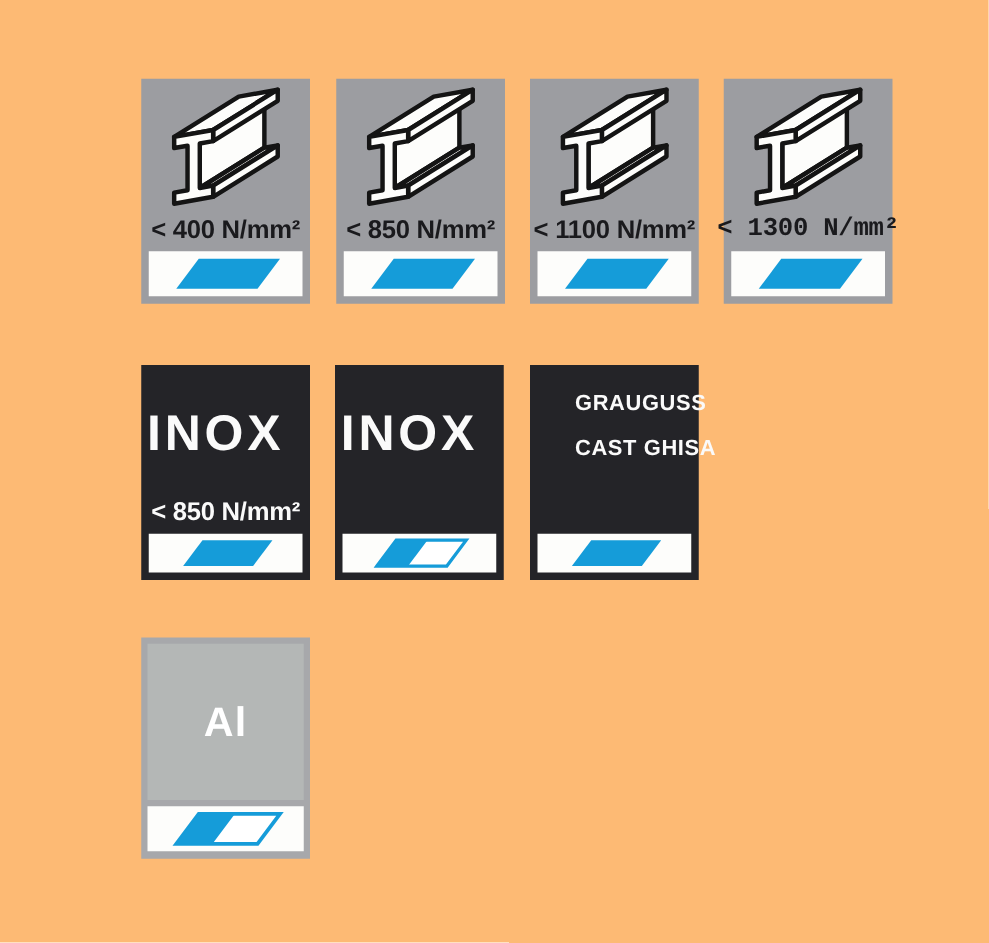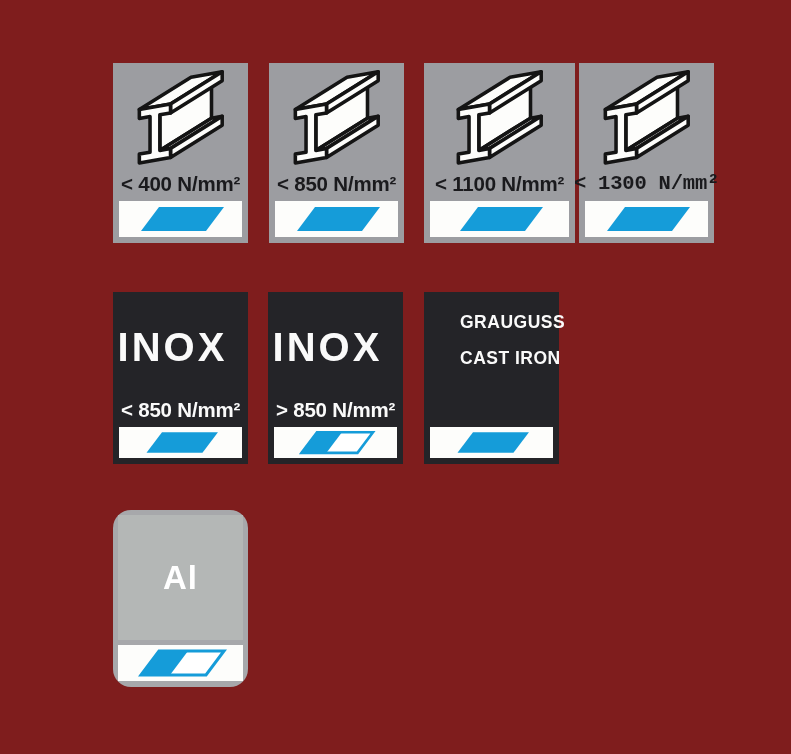--- a/index.html
+++ b/index.html
@@ -1,26 +1,26 @@
 <!DOCTYPE html>
 <html style="--tile-gray: #9c9da1; --tile-black: #242428; --accent-blue: #159cd9; --strip-white: #fdfdfb; --al-frame: #a7a8ab; --al-fill: #b4b7b6; --label-dark: #1a1a1d; --label-light: #fafafa; --icon-stroke: #141414;"><head>
 <meta charset="utf-8">
 <style>
   :root{
     --tile-gray:#9c9da1; --tile-black:#242428; --accent-blue:#159cd9;
     --strip-white:#fdfdfb; --al-frame:#a7a8ab; --al-fill:#b4b7b6;
     --label-dark:#1a1a1d; --label-light:#fafafa; --icon-stroke:#141414;
   }
   html,body{margin:0;padding:0;background:#ffffff;}
-  .page{position:relative;width:791px;height:754px;background:#7f1d1d;overflow:hidden;
+  .page{position:relative;width:791px;height:754px;background:#fdba74;overflow:hidden;
         font-family:"Liberation Sans", sans-serif;}
   .tile{position:absolute;width:135px;}
   .tile.gray{background:var(--tile-gray);}
   .tile.black{background:var(--tile-black);}
-  .tile.alu{background:var(--al-frame);border-radius:18px;}
+  .tile.alu{background:var(--al-frame);}
   .beam-wrap{position:absolute;top:4px;left:0;right:0;height:100px;
              display:flex;justify-content:center;align-items:center;}
   .beam-wrap svg{height:98px;}
   .strength-label{position:absolute;top:106px;left:-6px;right:-6px;height:30px;line-height:30px;
                   text-align:center;font-size:20.5px;font-weight:700;letter-spacing:-0.2px;
                   color:var(--label-dark);white-space:nowrap;}
   .black .strength-label{color:var(--label-light);top:103px;}
   .inox-title{position:absolute;top:22px;left:0;right:16px;height:66px;line-height:66px;
               text-align:center;font-size:40px;font-weight:700;letter-spacing:3px;
               color:var(--label-light);}
@@ -77,21 +77,21 @@
       </svg>
     </div>
     <div class="strength-label">&lt; 850 N/mm²</div>
     <div class="strip h36">
       <svg viewBox="0 0 123 36">
         <polygon points="22,30 40,6 105,6 87,30" fill="var(--accent-blue)"></polygon>
       </svg>
     </div>
   </div>
 
-  <div class="tile gray" style="left:424px;top:63px;height:180px;padding-left:16px;">
+  <div class="tile gray" style="left:424px;top:63px;height:180px;">
     <div class="beam-wrap">
       <svg viewBox="2 -2 105 110" preserveAspectRatio="xMidYMid meet">
         <g fill="var(--strip-white)" stroke="var(--icon-stroke)" stroke-width="4" stroke-linejoin="round">
           <polygon points="31,50.5 31,90.5 89,54.3 89,14.3"></polygon>
           <polygon points="31,90.5 43,88.4 101,52.2 89,54.3"></polygon>
           <polygon points="43,88.4 43,98.4 101,62.2 101,52.2"></polygon>
           <polygon points="8,44.6 43,38.4 101,2.2 66,8.4"></polygon>
           <polygon points="43,38.4 43,48.4 101,12.2 101,2.2"></polygon>
           <polygon points="8,44.6 43,38.4 43,48.4 31,50.5 31,90.5 43,88.4 43,98.4 8,104.6 8,94.6 20,92.5 20,52.5 8,54.6"></polygon>
         </g>
@@ -131,33 +131,32 @@
     <div class="strength-label">&lt; 850 N/mm²</div>
     <div class="strip h31">
       <svg viewBox="0 0 123 36">
         <polygon points="22,30 40,6 105,6 87,30" fill="var(--accent-blue)"></polygon>
       </svg>
     </div>
   </div>
 
   <div class="tile black" style="left:268px;top:292px;height:172px;">
     <div class="inox-title">INOX</div>
-    <div class="strength-label">&gt; 850 N/mm²</div>
     <div class="strip h31">
       <svg viewBox="0 0 123 36">
         <polygon points="22,30 40,6 105,6 87,30" fill="#ffffff" stroke="var(--accent-blue)" stroke-width="3"></polygon>
         <polygon points="22,30 40,6 69,6 51,30" fill="var(--accent-blue)"></polygon>
       </svg>
     </div>
   </div>
 
   <div class="tile black" style="left:424px;top:292px;height:172px;">
     <div class="ci-lines">
       <div class="ci-line">GRAUGUSS</div>
-      <div class="ci-line">CAST IRON</div>
+      <div class="ci-line">CAST GHISA</div>
     </div>
     <div class="strip h31">
       <svg viewBox="0 0 123 36">
         <polygon points="22,30 40,6 105,6 87,30" fill="var(--accent-blue)"></polygon>
       </svg>
     </div>
   </div>
 
   <div class="tile alu" style="left:113px;top:510px;height:177px;">
     <div class="al-face">

